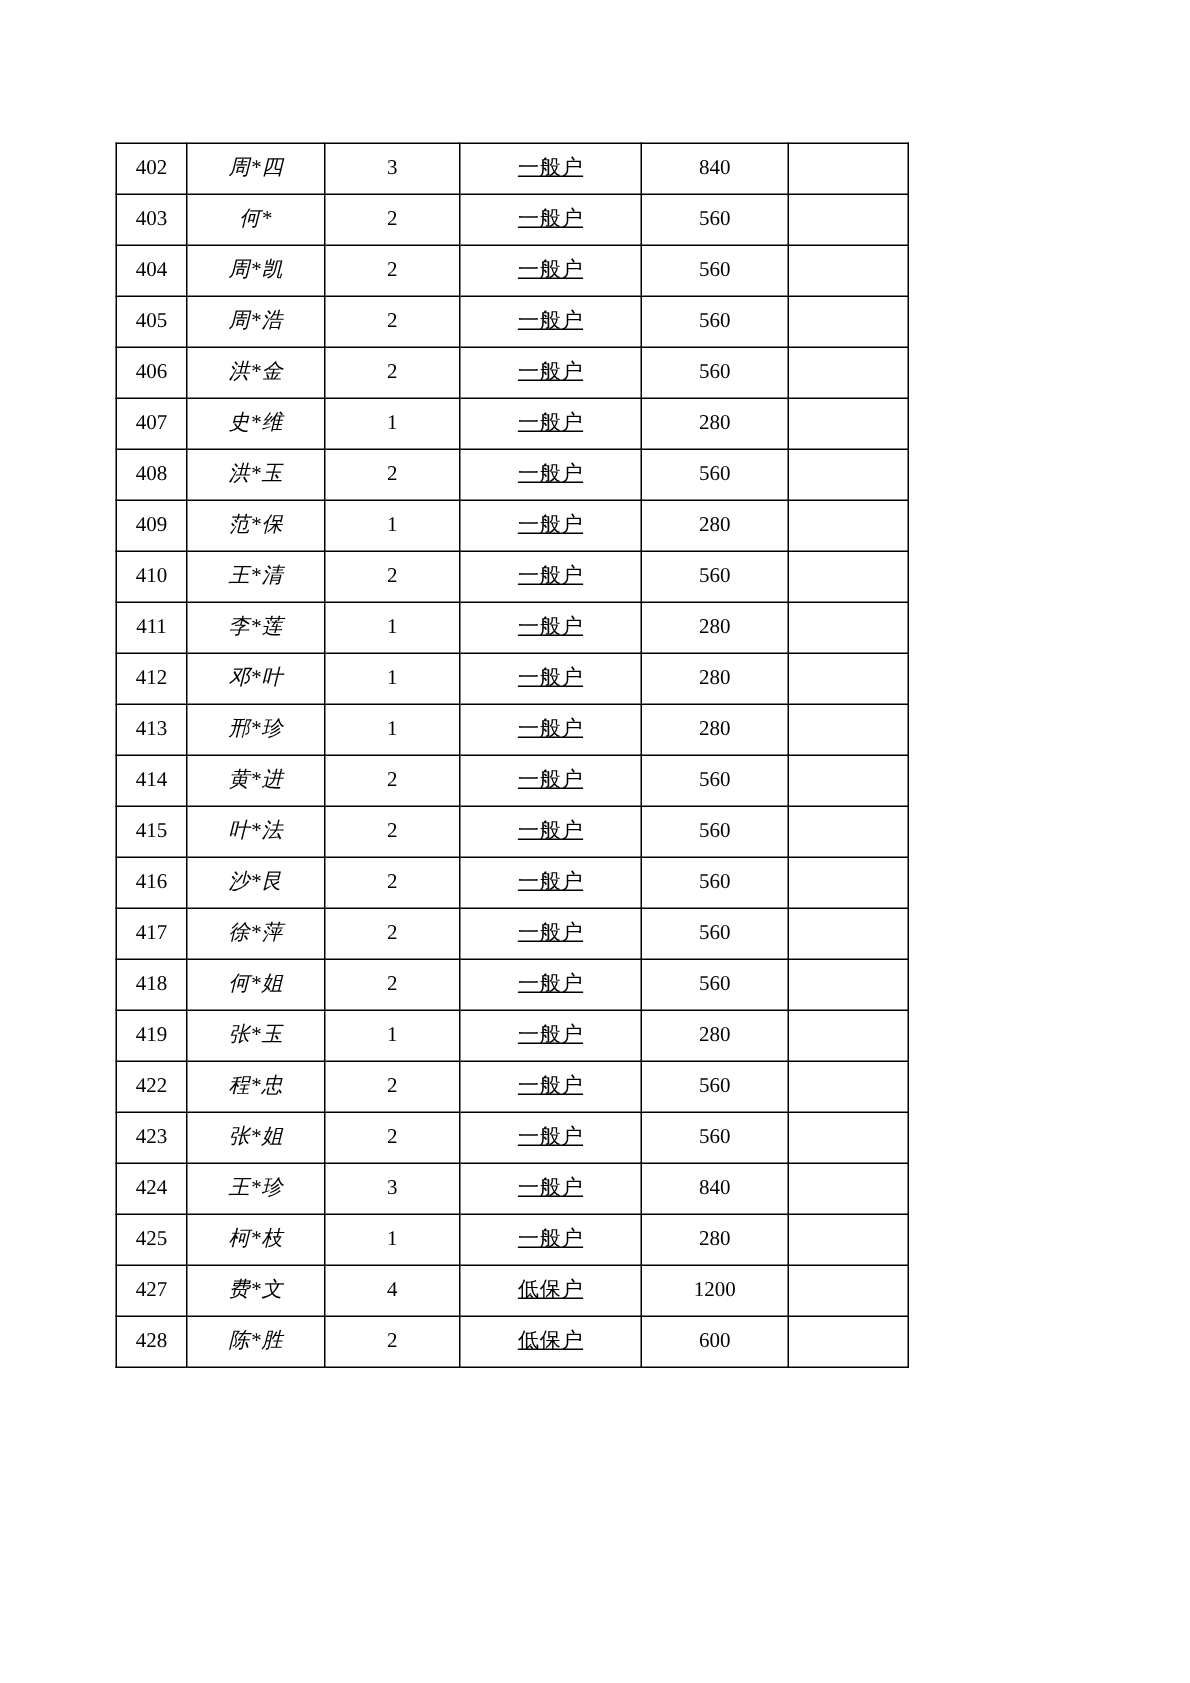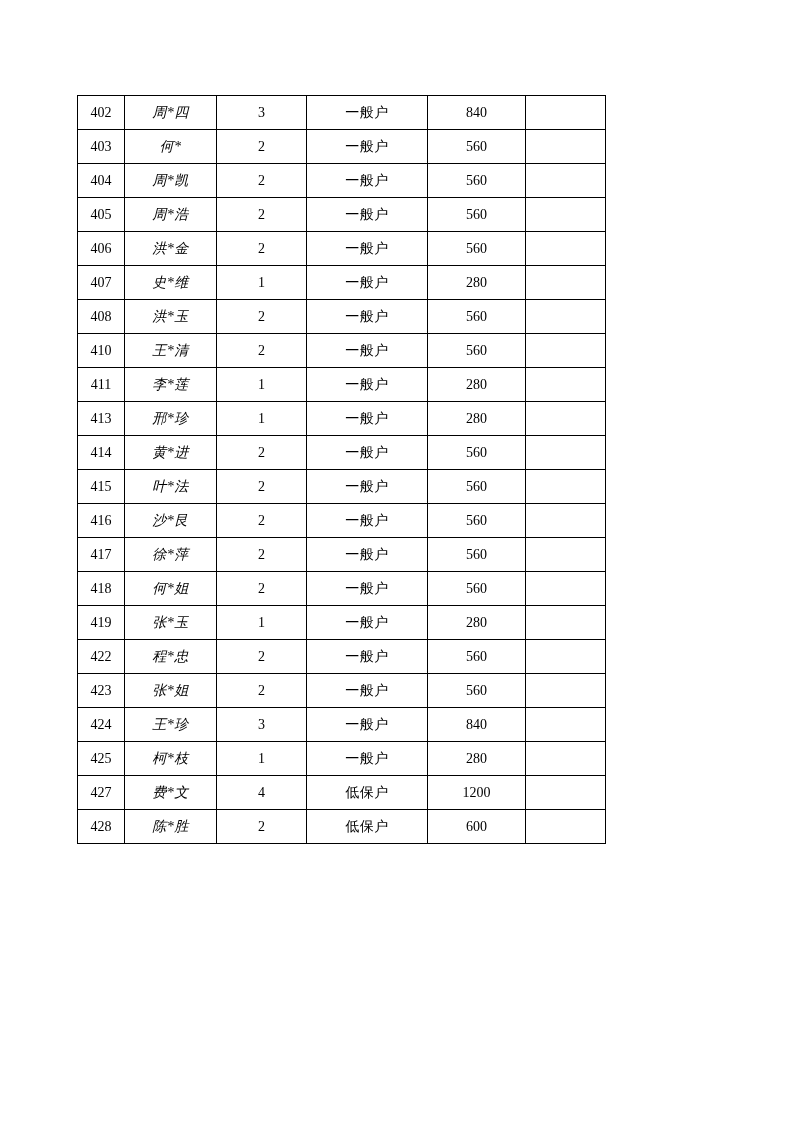--- a/index.html
+++ b/index.html
@@ -38,21 +38,21 @@
     vertical-align: middle;
     font-size: 14px;
     line-height: 33px;
     font-family: "Liberation Serif", "DejaVu Serif", serif;
     white-space: nowrap;
     overflow: hidden;
   }
   td.col-seq { width: 46px; }
   td.col-name { width: 91px; font-style: italic; }
   td.col-count { width: 89px; }
-  td.col-type { width: 120px; }
+  td.col-type { width: 120px; text-decoration: underline; }
   td.col-amount { width: 97px; }
   td.col-blank { width: 79px; }
 
   .cjk {
     font-family: "DejaVu Sans", "Liberation Sans", sans-serif;
     font-size: 13px;
     letter-spacing: 0.5px;
   }
   .num {
     font-family: "Liberation Serif", "DejaVu Serif", serif;
@@ -116,30 +116,46 @@
           </tr>
           <tr>
             <td class="col-seq num">408</td>
             <td class="col-name cjk">洪*玉</td>
             <td class="col-count num">2</td>
             <td class="col-type cjk">一般户</td>
             <td class="col-amount num">560</td>
             <td class="col-blank"></td>
           </tr>
           <tr>
+            <td class="col-seq num">409</td>
+            <td class="col-name cjk">范*保</td>
+            <td class="col-count num">1</td>
+            <td class="col-type cjk">一般户</td>
+            <td class="col-amount num">280</td>
+            <td class="col-blank"></td>
+          </tr>
+          <tr>
             <td class="col-seq num">410</td>
             <td class="col-name cjk">王*清</td>
             <td class="col-count num">2</td>
             <td class="col-type cjk">一般户</td>
             <td class="col-amount num">560</td>
             <td class="col-blank"></td>
           </tr>
           <tr>
             <td class="col-seq num">411</td>
             <td class="col-name cjk">李*莲</td>
+            <td class="col-count num">1</td>
+            <td class="col-type cjk">一般户</td>
+            <td class="col-amount num">280</td>
+            <td class="col-blank"></td>
+          </tr>
+          <tr>
+            <td class="col-seq num">412</td>
+            <td class="col-name cjk">邓*叶</td>
             <td class="col-count num">1</td>
             <td class="col-type cjk">一般户</td>
             <td class="col-amount num">280</td>
             <td class="col-blank"></td>
           </tr>
           <tr>
             <td class="col-seq num">413</td>
             <td class="col-name cjk">邢*珍</td>
             <td class="col-count num">1</td>
             <td class="col-type cjk">一般户</td>

